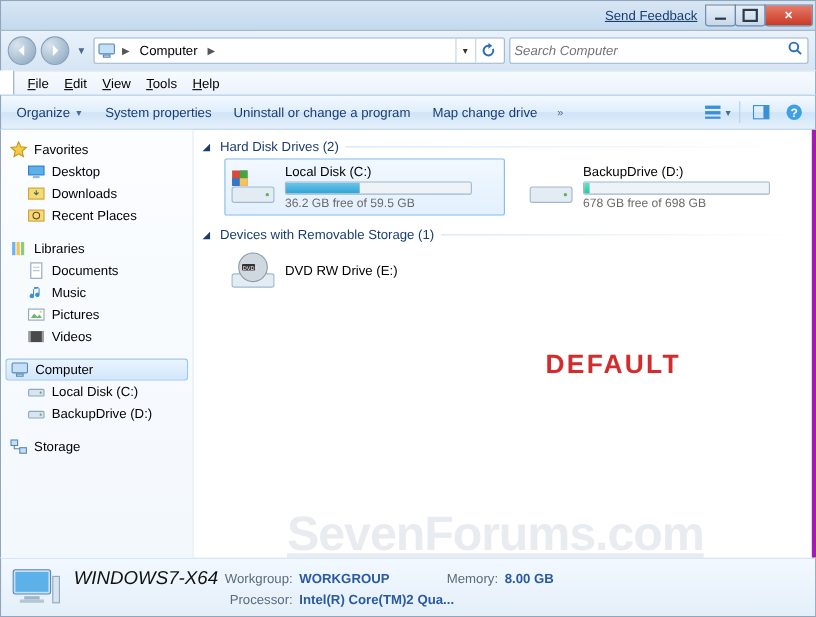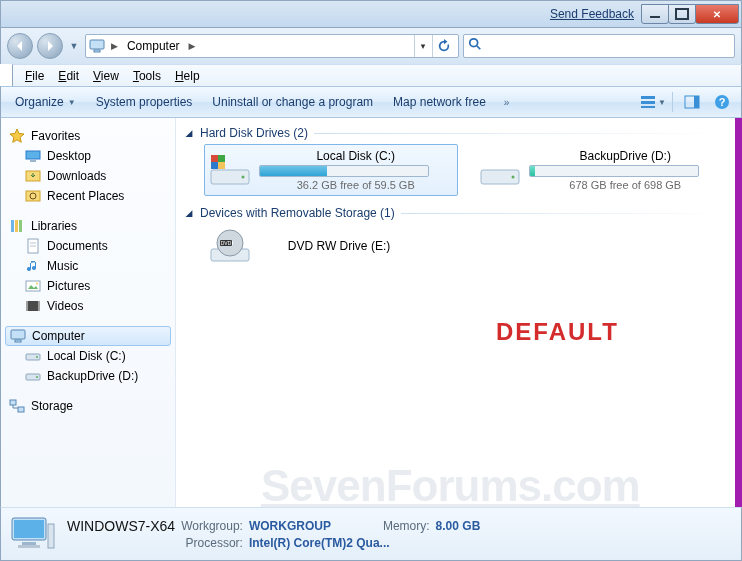--- a/index.html
+++ b/index.html
@@ -75,21 +75,21 @@
   .cmd{padding:4px 8px;cursor:pointer;display:flex;align-items:center;gap:4px;border-radius:2px;}
   .cmd .dd{font-size:8px;color:#4a6b8c;}
   .cmd-spc{flex:1;}
   .cmd-chev{font-size:10px;color:#4a6b8c;cursor:pointer;padding:0 6px;}
   .cmd-sep{width:1px;height:20px;background:#b7cfe6;margin:0 2px;}
   .iconbtn{width:26px;height:24px;display:flex;align-items:center;justify-content:center;cursor:pointer;border-radius:2px;}
   .iconbtn svg{width:16px;height:16px;}
   .iconbtn .dd{font-size:8px;color:#4a6b8c;margin-left:2px;}
 
   
-  .main{display:flex;height:calc(561px - 28px - 36px - 22px - 32px - 54px);border-left:1px solid #8fa6be;border-right:7px solid #a21caf;background:#fff;text-align:center;}
+  .main{display:flex;height:calc(561px - 28px - 36px - 22px - 32px - 54px);border-left:1px solid #8fa6be;border-right:4px solid #a21caf;background:#fff;}
 
   
   .sidebar{width:175px;border-right:1px solid #e1e9f2;background:linear-gradient(180deg,#fbfdff,#f3f8fd);
     overflow:hidden;font-size:12px;padding:4px 0;}
   .side-group{margin:4px 0 10px 0;}
   .side-hdr{display:flex;align-items:center;gap:6px;padding:2px 8px;cursor:pointer;font-weight:normal;}
   .side-hdr.sel{background:linear-gradient(#eaf4ff,#d1e7fc);border:1px solid #9dc7ee;border-radius:3px;margin:0 4px;padding:1px 4px;}
   .side-item{display:flex;align-items:center;gap:6px;padding:2px 8px 2px 24px;cursor:pointer;}
   .side-ico{width:16px;height:16px;display:flex;align-items:center;justify-content:center;flex-shrink:0;}
 
@@ -114,21 +114,21 @@
   
   .details{
     height:54px;background:linear-gradient(#f2f8ff,#e4eff9);
     border:1px solid #8fa6be;border-top-color:#cfe0f0;
     display:flex;align-items:center;padding:4px 8px;font-size:12px;color:#4a4a4a;gap:10px;
   }
   .details-ico{width:48px;height:42px;display:flex;align-items:center;justify-content:center;}
   .details-grid{display:grid;grid-template-columns:auto auto auto auto auto auto;column-gap:6px;row-gap:2px;align-items:center;}
   .dl{color:#5a6b7c;text-align:right;}
   .dv{color:#2a5aa0;font-weight:bold;}
-  .dn{font-size:14px;color:#111;}
+  .dn{font-size:17px;color:#111;font-style:italic;}
 
   
   .svg-monitor rect{fill:#c3e0f6;stroke:#5a88b3;}
 </style>
 </head>
 <body>
 
 <div class="titlebar">
   <a class="feedback">Send Feedback</a>
   <div class="win-btns">
@@ -165,20 +165,21 @@
       <div class="bc-dd">▾</div>
       <div class="bc-refresh">
         <svg viewBox="0 0 16 16">
             <path d="M8 2a6 6 0 1 0 5.6 3.9l-1.8.7A4 4 0 1 1 8 4v2l4-3-4-3z" fill="#2a6db5"></path>
           </svg>
       </div>
     </div>
   </div>
 
   <div class="search">
+    <input placeholder="Search Computer" style="">
     <span class="search-ico">
       <svg viewBox="0 0 16 16">
           <circle cx="6.5" cy="6.5" r="4.5"></circle>
           <line x1="10" y1="10" x2="14" y2="14"></line>
         </svg>
     </span>
   </div>
 </div>
 
 <div class="menubar">
@@ -189,21 +190,21 @@
   <div class="menu-item"><u>H</u>elp</div>
 </div>
 
 <div class="cmdbar">
   <div class="cmd">
       <span>Organize</span>
       <span class="dd">▼</span>
     </div>
   <div class="cmd">System properties</div>
   <div class="cmd">Uninstall or change a program</div>
-  <div class="cmd">Map network free</div>
+  <div class="cmd">Map change drive</div>
   <div class="cmd-chev">»</div>
   <div class="cmd-spc"></div>
   <div class="iconbtn">
     <svg viewBox="0 0 16 16">
         <rect x="1" y="2" width="14" height="3" fill="#3a8fd6"></rect>
         <rect x="1" y="7" width="14" height="3" fill="#3a8fd6"></rect>
         <rect x="1" y="12" width="14" height="2" fill="#3a8fd6"></rect>
       </svg>
     <span class="dd">▼</span>
   </div>

